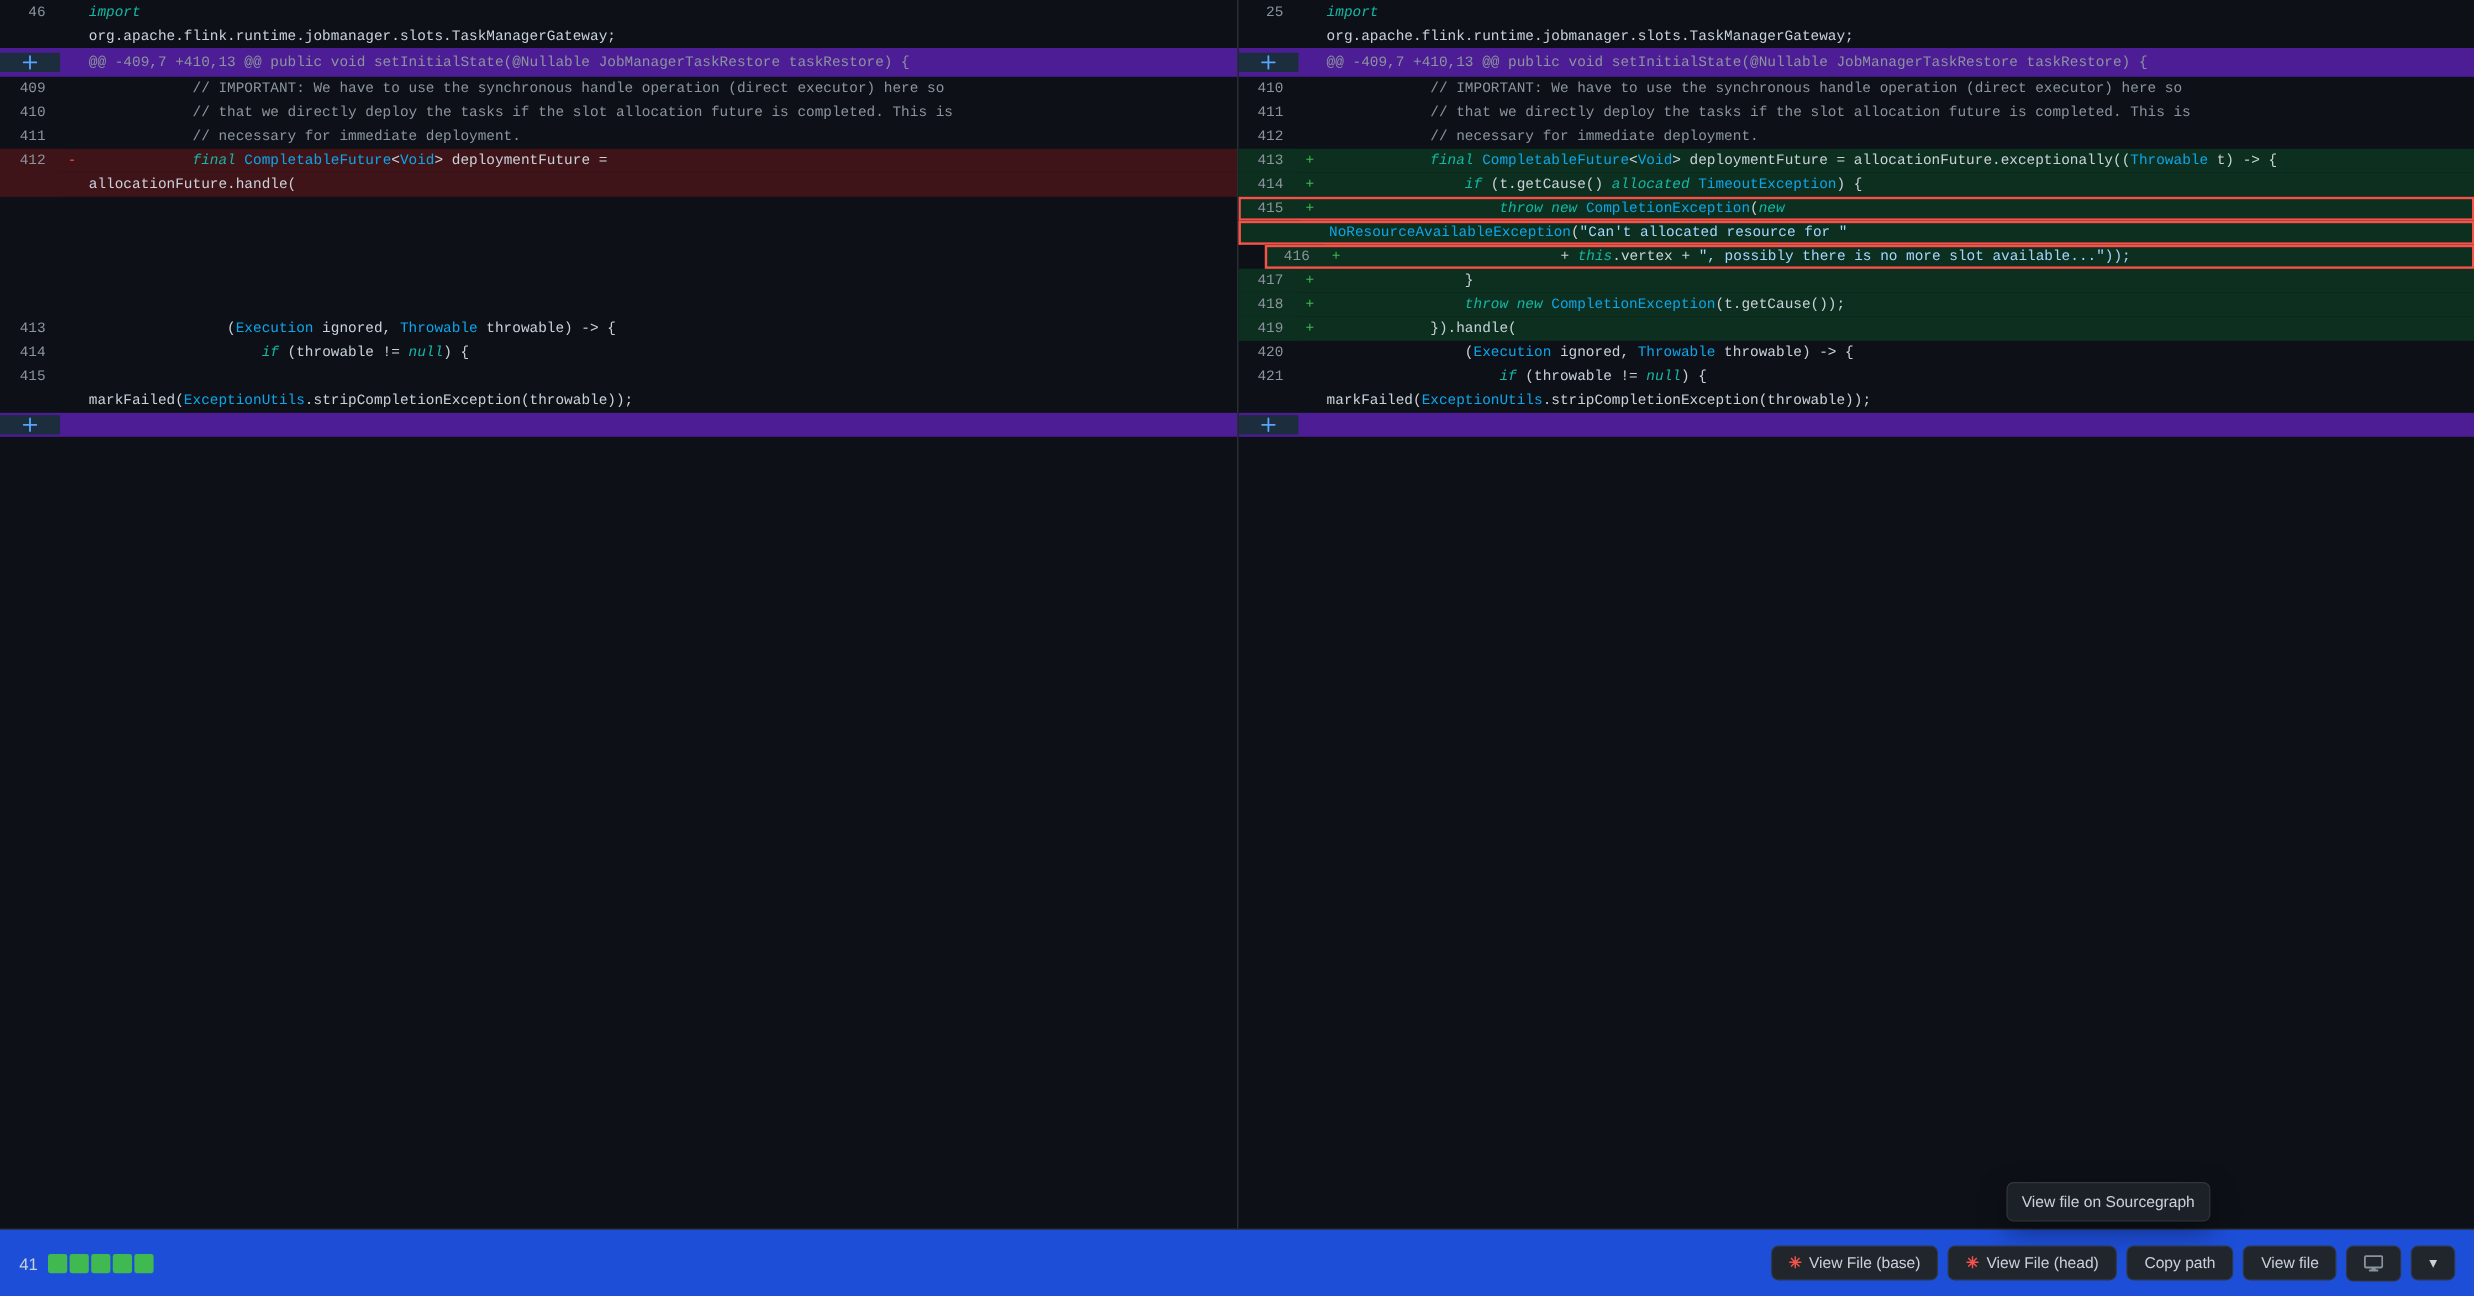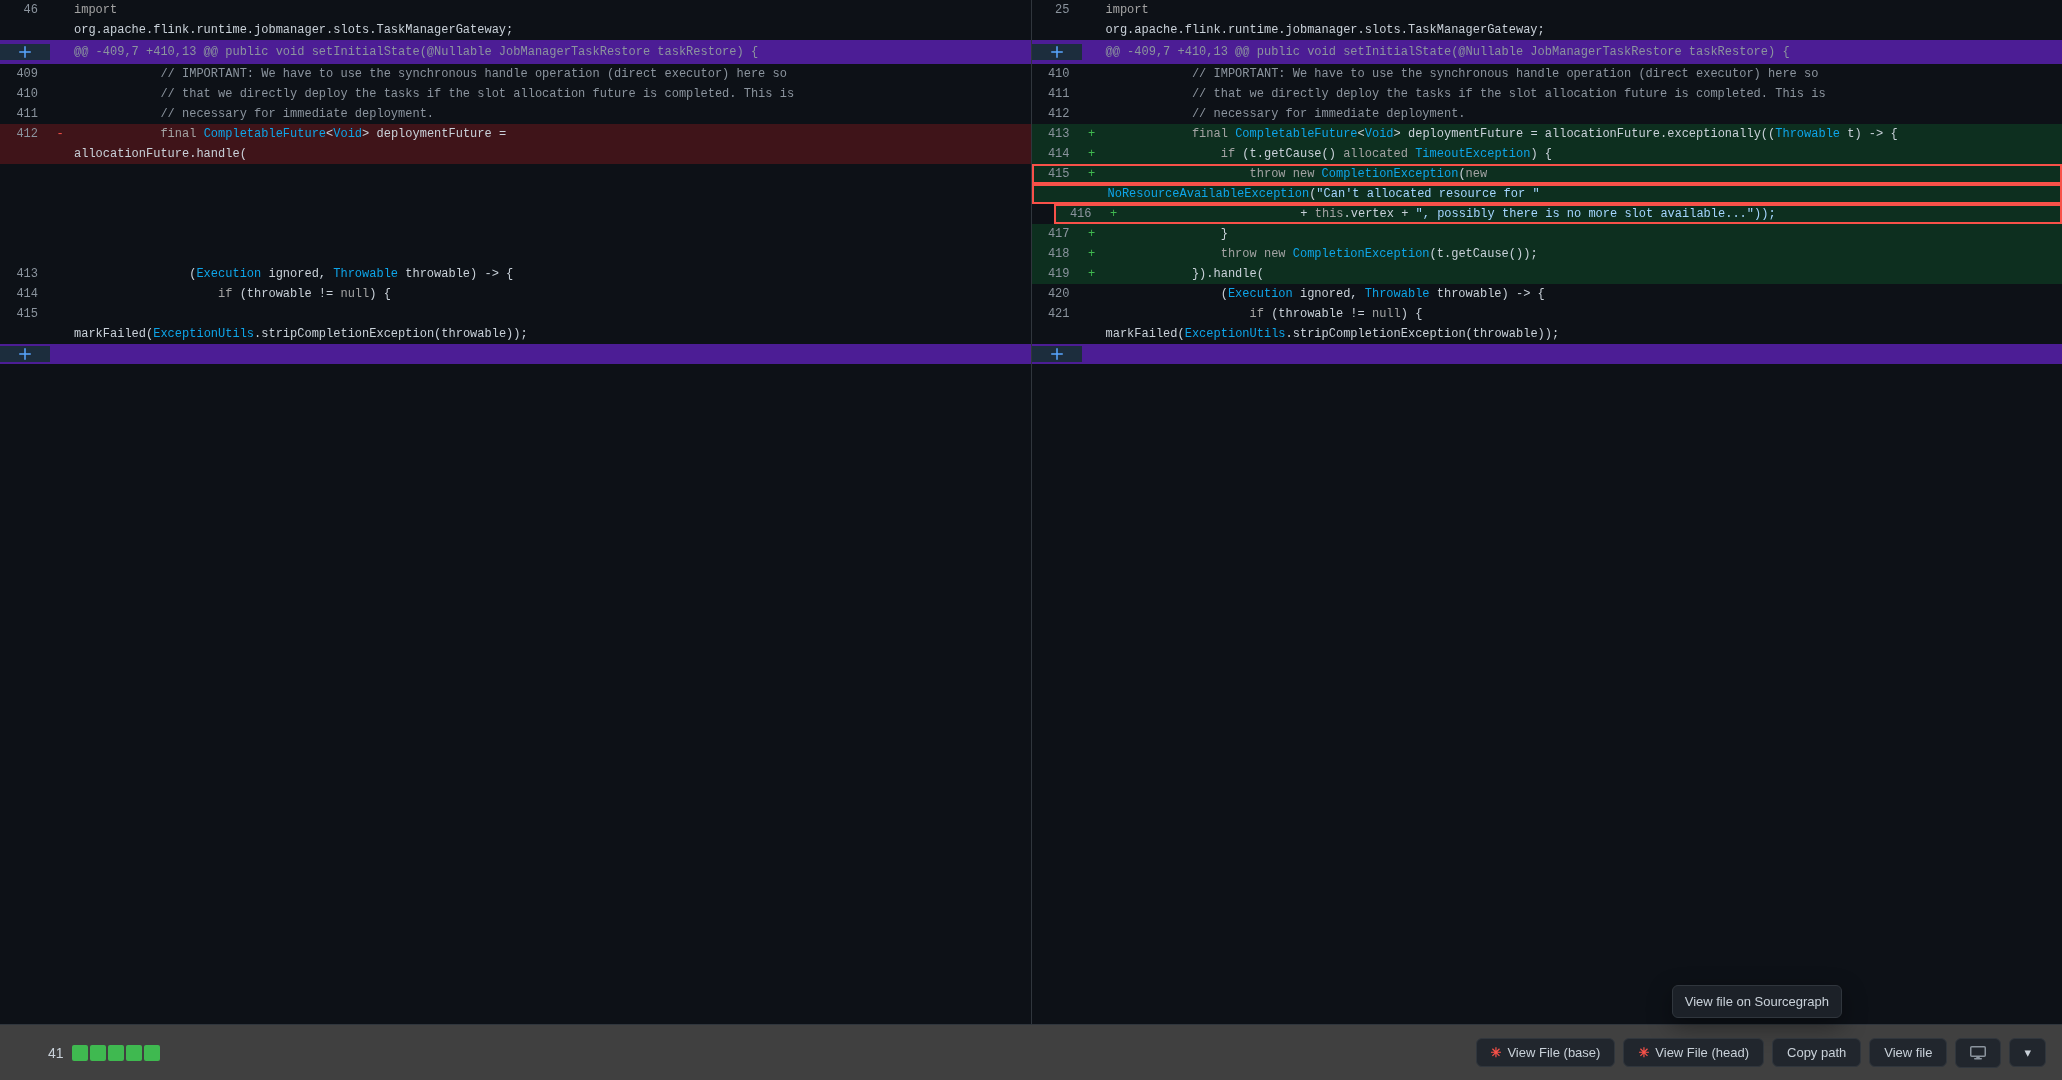--- a/index.html
+++ b/index.html
@@ -79,21 +79,21 @@
     }
 
     .marker-added {
       color: #3fb950;
     }
 
     .marker-removed {
       color: #f85149;
     }
 
-    .keyword { color: #a3a3a3; }
+    .keyword { color: #14b8a6; font-style: italic; }
     .type-name { color: #0ea5e9; }
     .string { color: #a5d6ff; }
     .comment { color: #8b949e; }
 
     .hunk-icon {
       width: 50px;
       min-width: 50px;
       display: flex;
       align-items: center;
       justify-content: center;
@@ -107,33 +107,32 @@
       align-items: center;
       padding: 2px 0;
     }
 
     .hunk-expand .line-content {
       color: #8b949e;
     }
 
     .footer {
       height: 56px;
-      background: #404040;
+      background: #1d4ed8;
       border-top: 1px solid #30363d;
       display: flex;
       align-items: center;
       justify-content: space-between;
       padding: 0 16px;
       position: relative;
     }
 
     .footer-left {
       display: flex;
       gap: 8px;
-      margin-left: 32px;
     }
 
     .file-count {
       color: #c9d1d9;
       font-family: -apple-system, BlinkMacSystemFont, 'Segoe UI', sans-serif;
       font-size: 14px;
     }
 
     .additions-indicator {
       display: flex;

